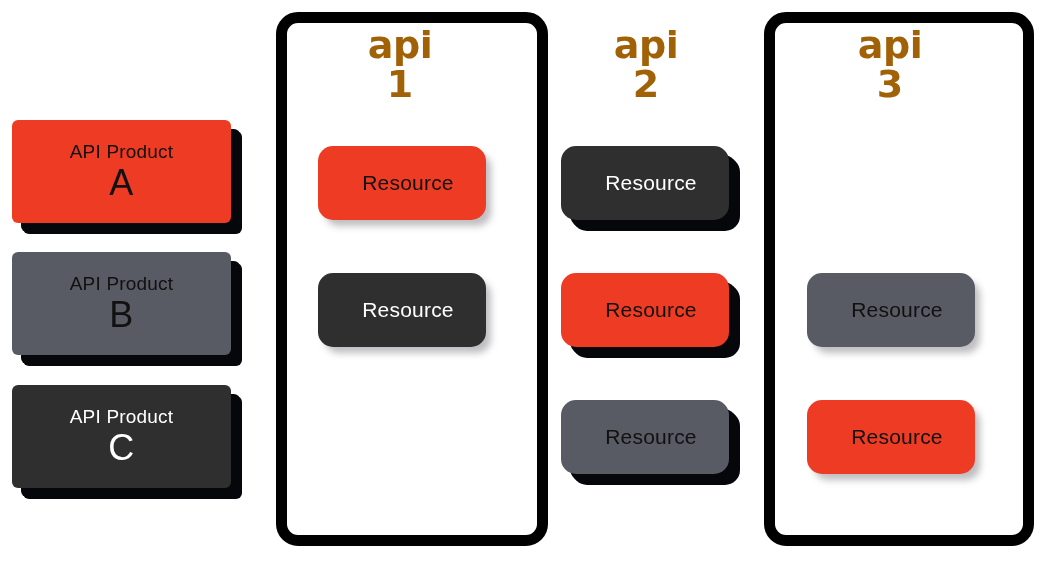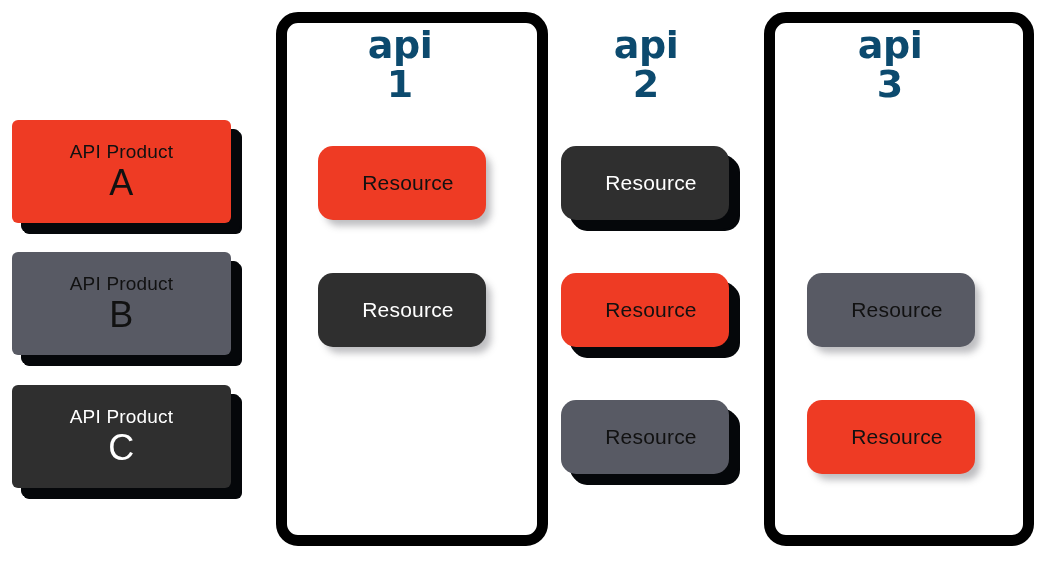--- a/index.html
+++ b/index.html
@@ -49,21 +49,21 @@
     box-sizing: border-box;
     background: #ffffff;
     border: 11px solid #000000;
     border-radius: 22px;
   }
 
   
   .api-label {
     position: absolute;
     text-align: center;
-    color: #0c4a6e;
+    color: #a16207;
     font-weight: bold;
     line-height: 1.02;
     user-select: none;
     font-family: "DejaVu Sans", sans-serif;
   }
   .api-label .api-word {
     display: block;
     font-size: 38px;
     letter-spacing: -0.5px;
   }

